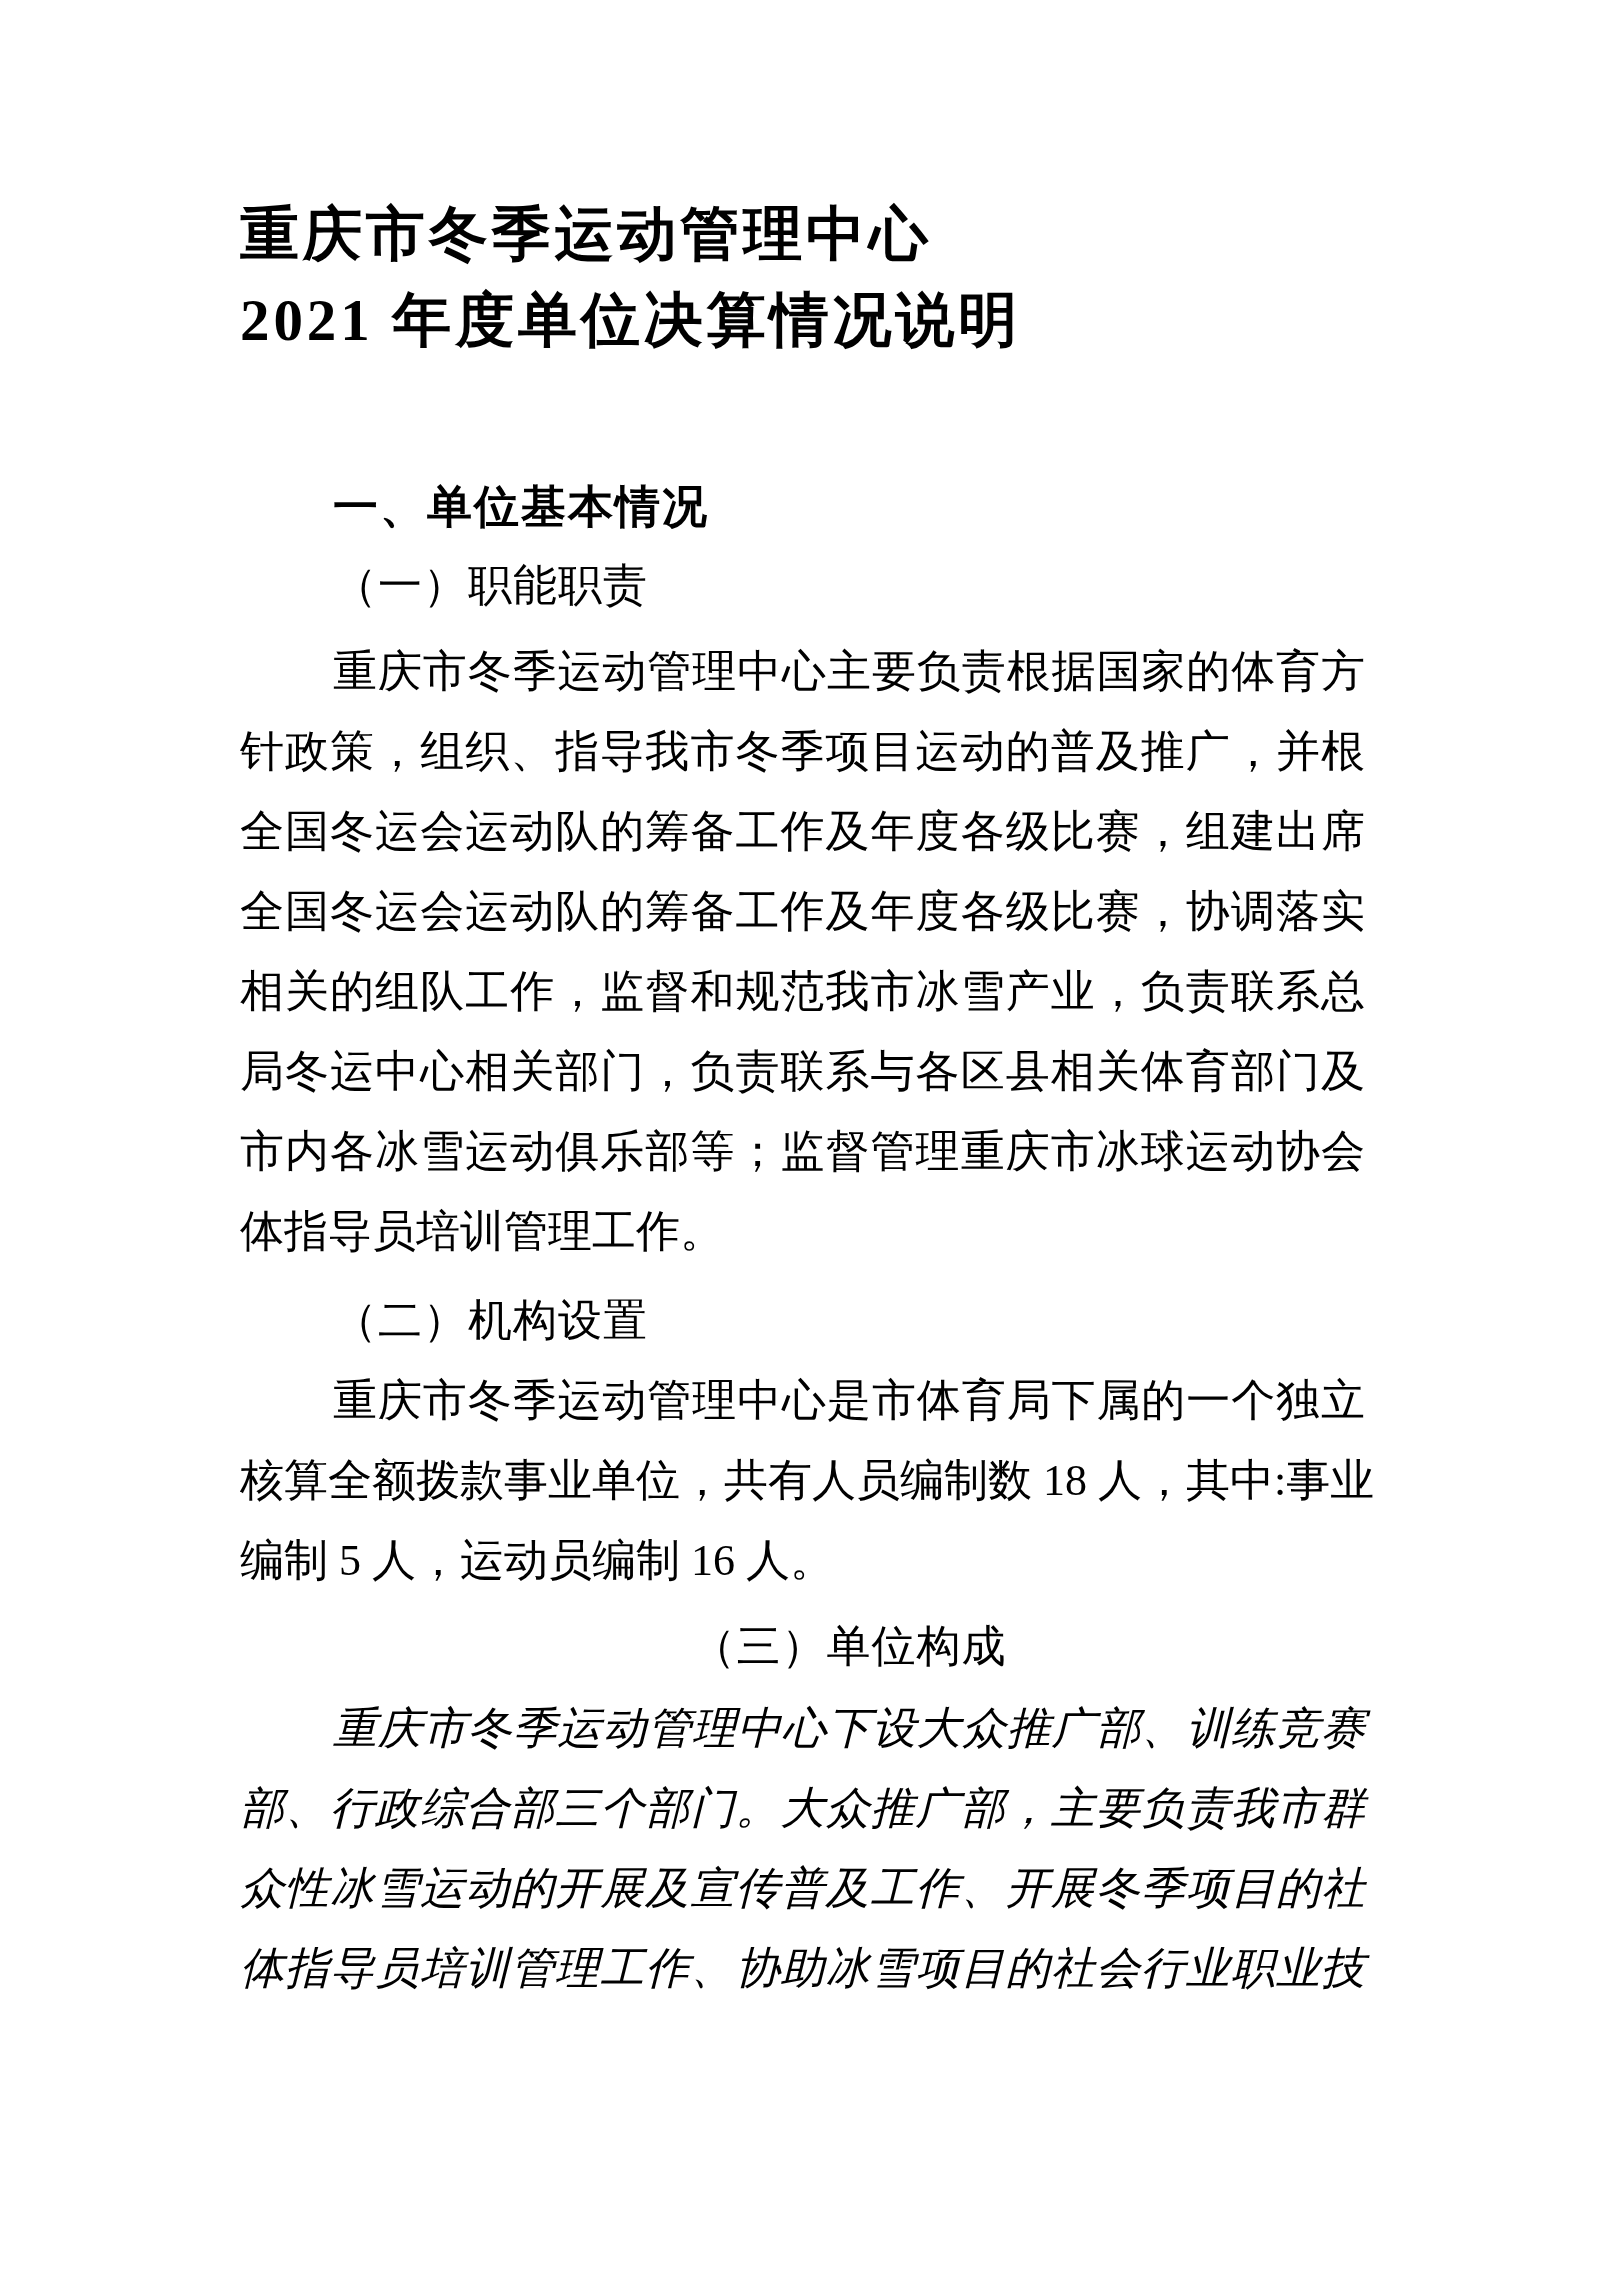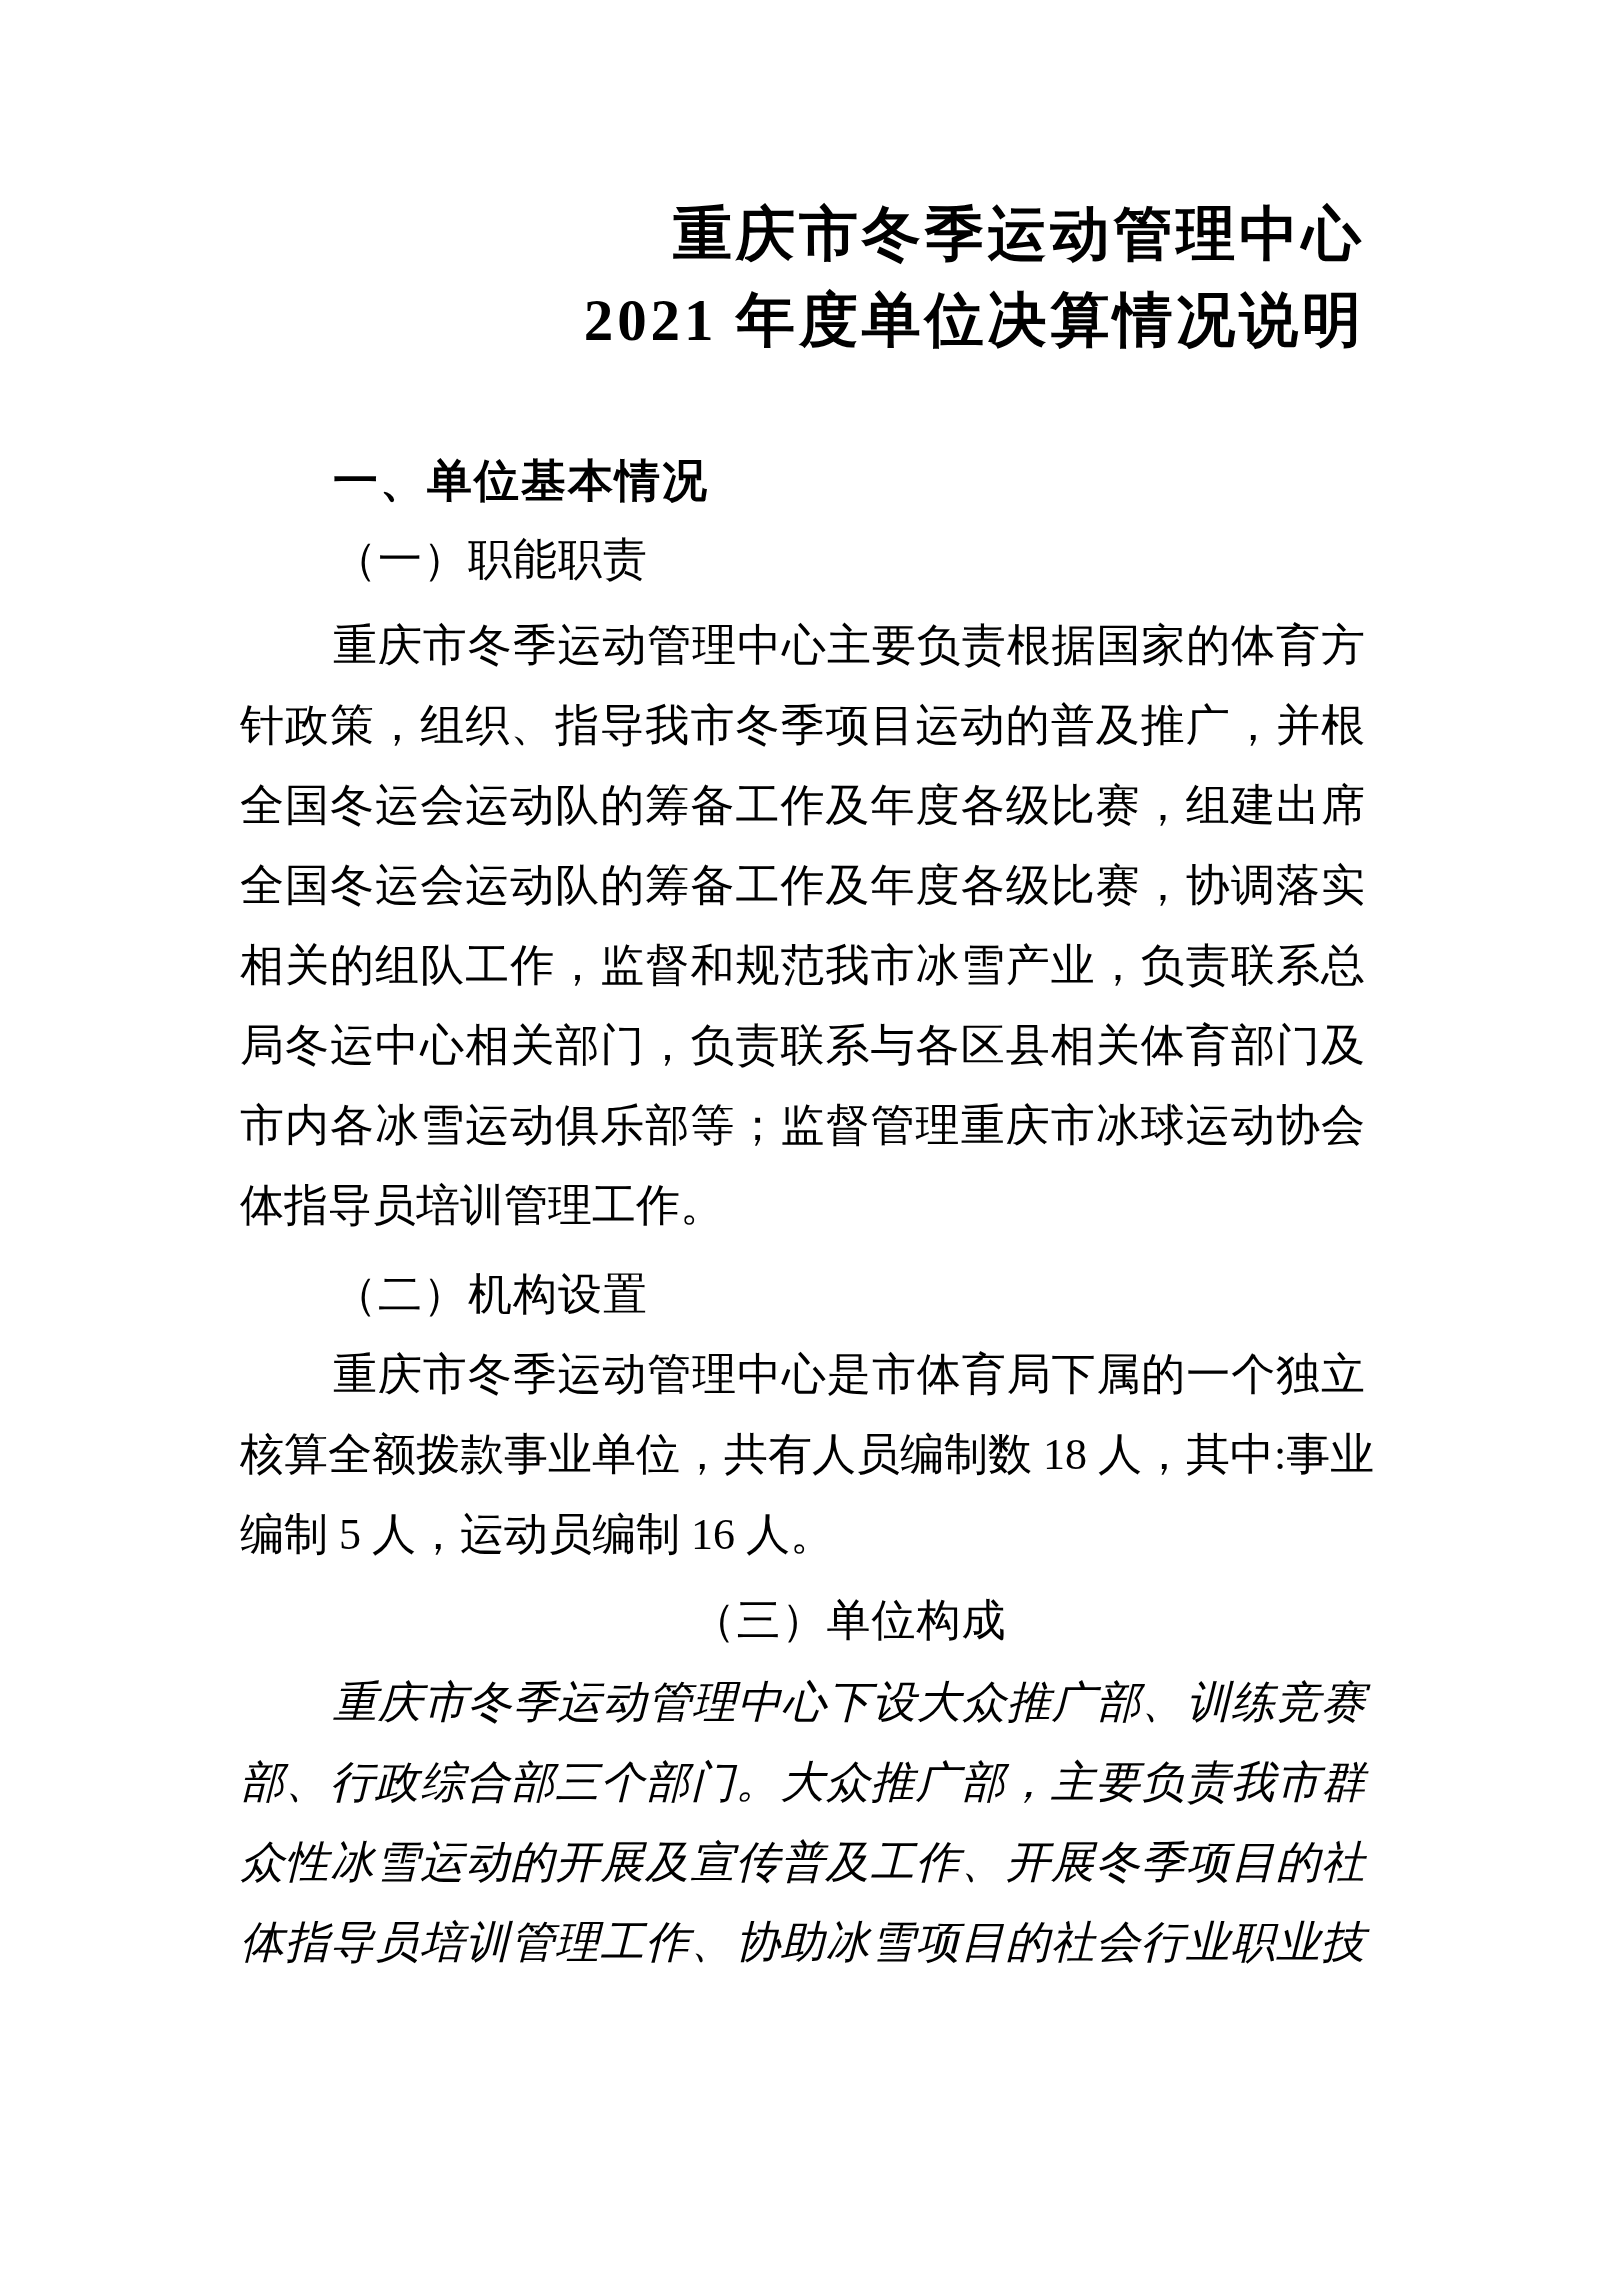--- a/index.html
+++ b/index.html
@@ -15,29 +15,29 @@
     background: #ffffff;
     color: #000000;
     overflow: hidden;
     font-family: "Liberation Serif", "DejaVu Serif", serif;
   }
   .content {
     padding: 191px 257px 0 240px; 
   }
   
   .doc-title {
-    text-align: right;
+    text-align: left;
     font-weight: bold;
     font-size: 59px;
     line-height: 86px;
     letter-spacing: 3.9px;
   }
   
   .h1 {
-    margin: 92px 0 0 0;
+    margin: 118px 0 0 0;
     font-family: "Liberation Sans", "DejaVu Sans", sans-serif;
     font-weight: bold;
     font-size: 45px;
     line-height: 51px;
     letter-spacing: 2px;
     text-indent: 93px;
   }
   
   .sub {
     font-size: 44px;

